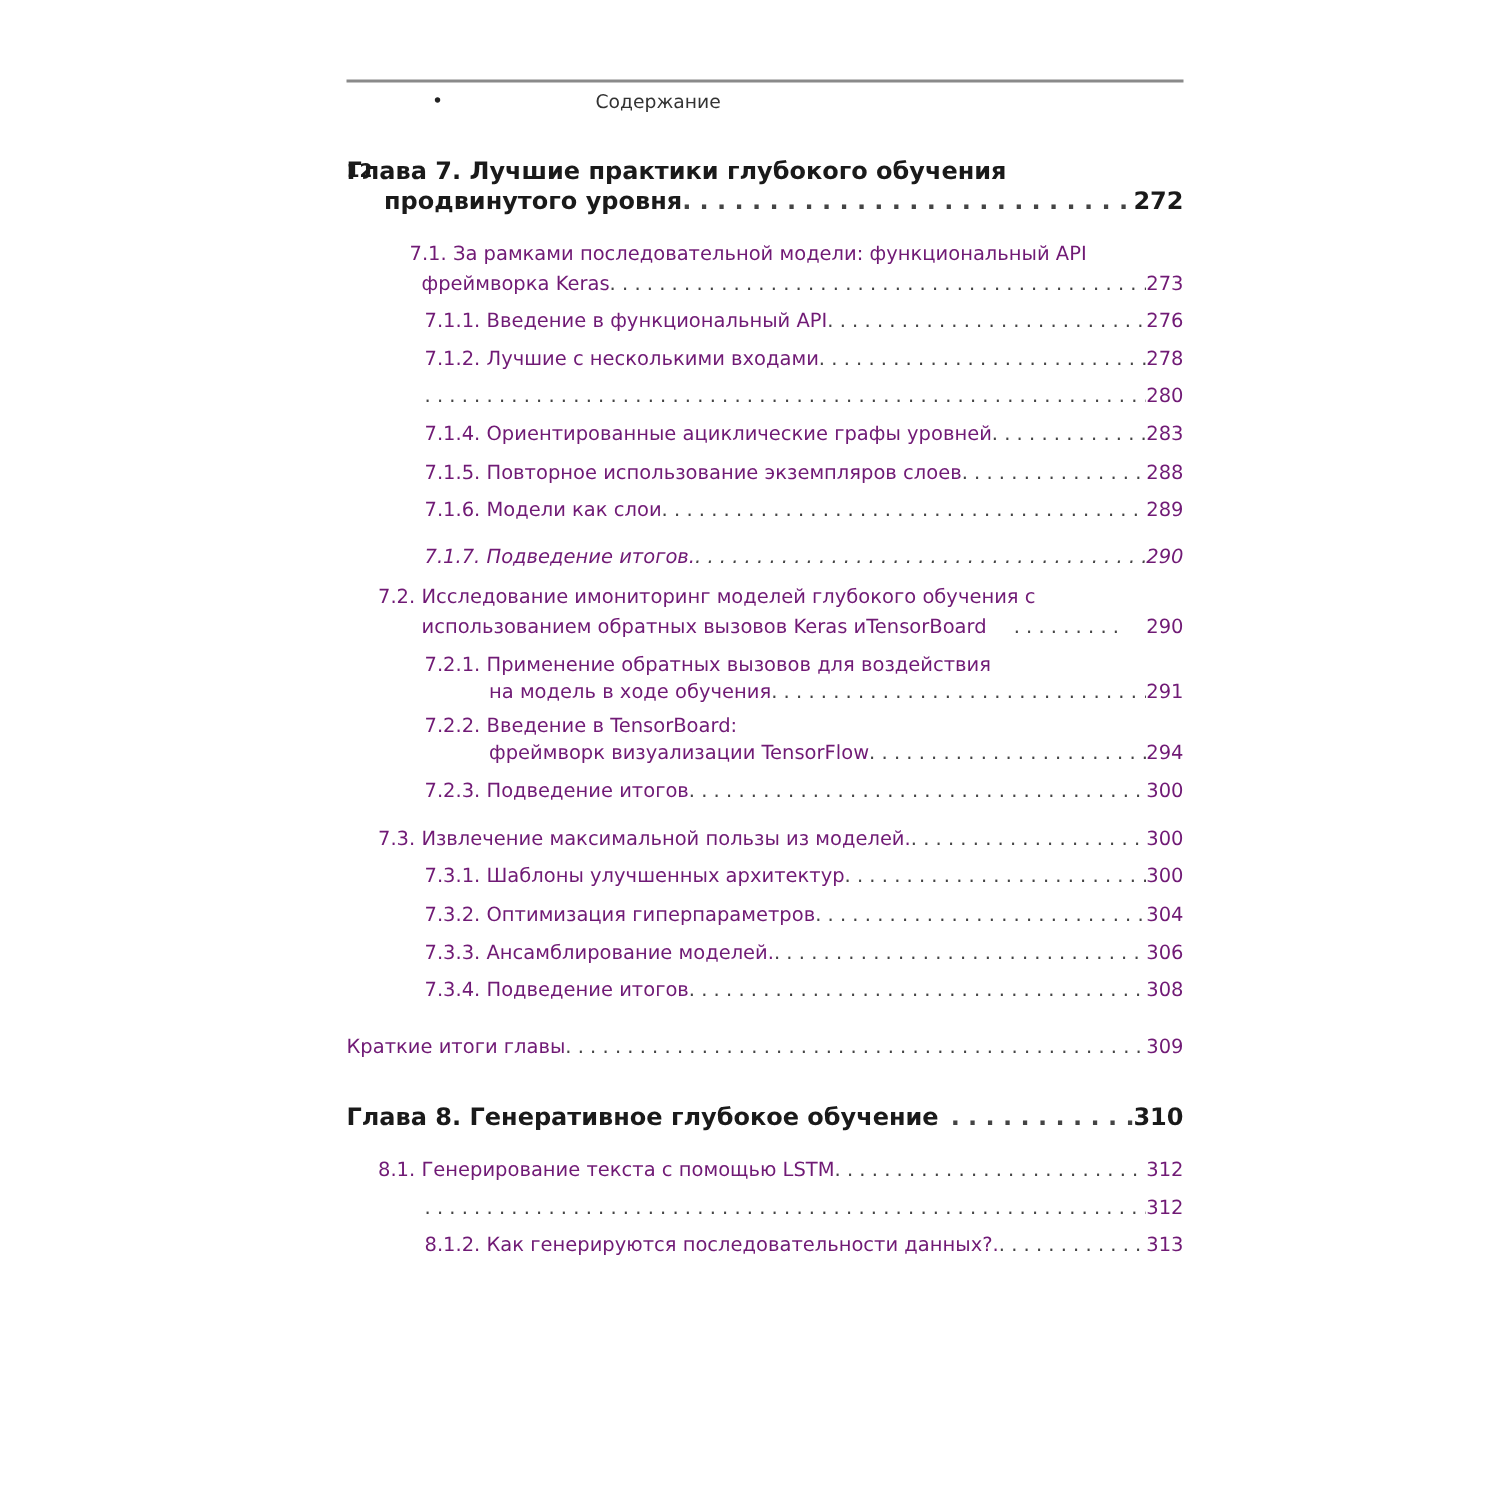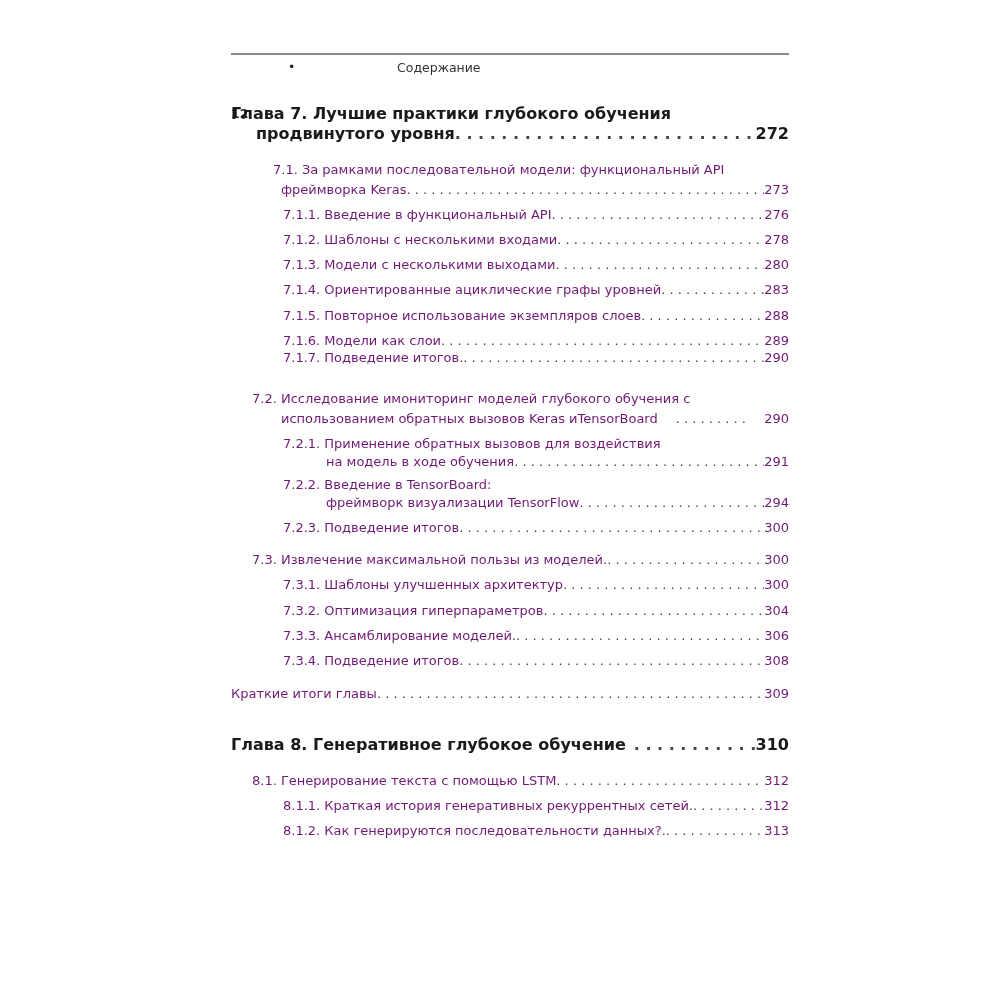--- a/index.html
+++ b/index.html
@@ -53,45 +53,44 @@
     <span class="txt">фреймворка Keras</span>
     <span class="dots"></span>
     <span class="pg">273</span>
   </div>
   <div class="line sec l2" style="top:207px;">
     <span class="txt">7.1.1. Введение в функциональный API</span>
     <span class="dots"></span>
     <span class="pg">276</span>
   </div>
   <div class="line sec l2" style="top:232px;">
-    <span class="txt">7.1.2. Шаблоны с несколькими входами</span>
+    <span class="txt">7.1.2. Лучшие с несколькими входами</span>
     <span class="dots"></span>
     <span class="pg">278</span>
   </div>
   <div class="line sec l2" style="top:257px;">
-    <span class="txt">7.1.3. Модели с несколькими выходами</span>
     <span class="dots"></span>
     <span class="pg">280</span>
   </div>
   <div class="line sec l2" style="top:282px;">
     <span class="txt">7.1.4. Ориентированные ациклические графы уровней</span>
     <span class="dots"></span>
     <span class="pg">283</span>
   </div>
   <div class="line sec l2" style="top:308px;">
     <span class="txt">7.1.5. Повторное использование экземпляров слоев</span>
     <span class="dots"></span>
     <span class="pg">288</span>
   </div>
   <div class="line sec l2" style="top:333px;">
     <span class="txt">7.1.6. Модели как слои</span>
     <span class="dots"></span>
     <span class="pg">289</span>
   </div>
-  <div class="line sec l2" style="top:350px;">
+  <div class="line sec l2" style="top:364px;font-style:italic;">
     <span class="txt">7.1.7. Подведение итогов.</span>
     <span class="dots"></span>
     <span class="pg">290</span>
   </div>
 
   <div class="plain sec" style="top:391px; left:21px;">7.2. Исследование имониторинг моделей глубокого обучения с</div>
   <div class="line sec l1c" style="top:411px;gap:18px;">
     <span class="txt">использованием обратных вызовов Keras иTensorBoard</span>
     <span class="dots"></span>
     <span class="pg">290</span>
@@ -133,38 +132,37 @@
     <span class="txt">7.3.3. Ансамблирование моделей.</span>
     <span class="dots"></span>
     <span class="pg">306</span>
   </div>
   <div class="line sec l2" style="top:653px;">
     <span class="txt">7.3.4. Подведение итогов</span>
     <span class="dots"></span>
     <span class="pg">308</span>
   </div>
 
-  <div class="line sec l0" style="top:686px;">
+  <div class="line sec l0" style="top:686px;align-items:flex-end;">
     <span class="txt">Краткие итоги главы</span>
     <span class="dots"></span>
     <span class="pg">309</span>
   </div>
 
   <div class="line chap l0" style="top:735px;">
     <span class="txt">Глава 8. Генеративное глубокое обучение</span>
     <span class="dots" style="padding-left:8px;"></span>
     <span class="pg">310</span>
   </div>
   <div class="line sec l1" style="top:773px;">
     <span class="txt">8.1. Генерирование текста с помощью LSTM</span>
     <span class="dots"></span>
     <span class="pg">312</span>
   </div>
   <div class="line sec l2" style="top:798px;">
-    <span class="txt">8.1.1. Краткая история генеративных рекуррентных сетей.</span>
     <span class="dots"></span>
     <span class="pg">312</span>
   </div>
   <div class="line sec l2" style="top:823px;">
     <span class="txt">8.1.2. Как генерируются последовательности данных?.</span>
     <span class="dots"></span>
     <span class="pg">313</span>
   </div>
 </div>
 

